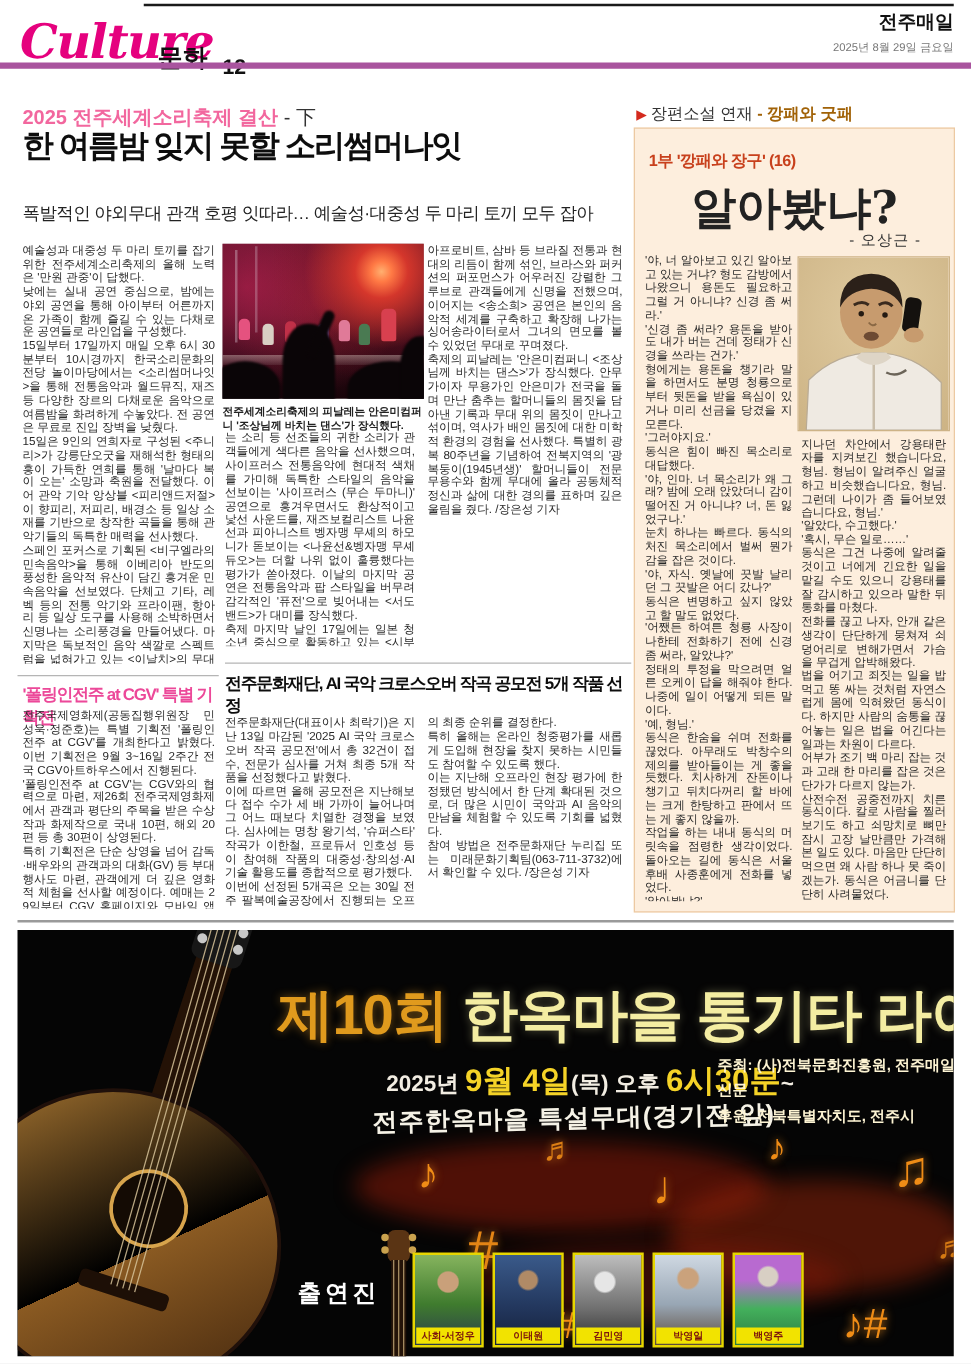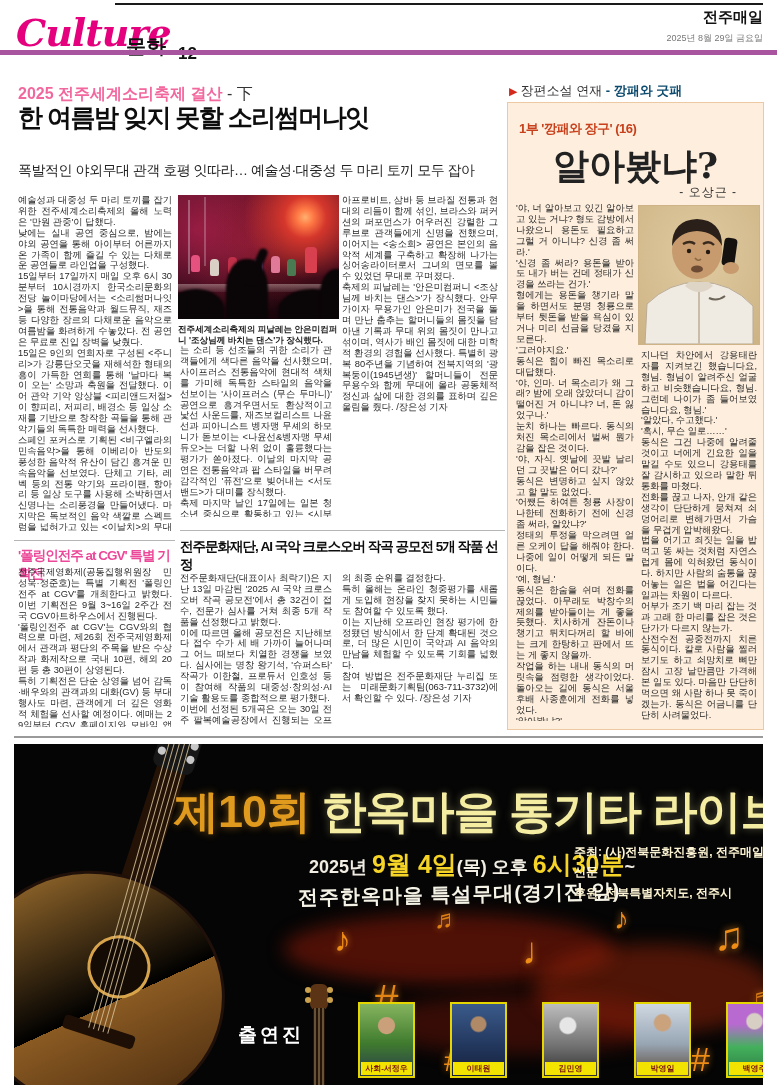--- a/index.html
+++ b/index.html
@@ -54,50 +54,50 @@
 
   
   .div-ai{left:180px;top:530px;width:325px;}
   .ai-head{left:180px;top:538px;width:325px;font-size:13.5px;font-weight:900;color:#0d0d0d;letter-spacing:-1px;}
   .ai-col1{left:180px;top:573px;width:152px;height:154px;}
   .ai-col2{left:342px;top:573px;width:156px;height:154px;}
 
   
   .novel-header{left:509px;top:82px;font-size:13px;color:#333;}
   .novel-header .arrow{color:#d42a1e;font-size:11px;}
-  .novel-header .strong{font-weight:bold;color:#0c4a6e;}
+  .novel-header .strong{font-weight:bold;color:#a16207;}
   .novel-box{left:507px;top:102px;width:257px;height:628px;background:#fdeedd;border:1px solid #ecc9a2;box-sizing:border-box;}
   .novel-part{left:519px;top:120px;font-size:13px;font-weight:bold;color:#c8401c;letter-spacing:-0.5px;}
   .novel-title{left:507px;top:142px;width:257px;text-align:center;
        font-family:"DejaVu Serif","Liberation Serif",serif;font-size:36px;font-weight:bold;color:#222;}
   .novel-author{left:507px;top:184px;width:230px;text-align:right;font-size:12px;color:#333;letter-spacing:1px;}
   .novel-col1{left:516px;top:203px;width:118px;height:518px;}
   .novel-col2{left:641px;top:350px;width:116px;height:371px;}
   .novel-illust{left:638px;top:205px;width:122px;height:140px;overflow:hidden;border:1px solid #cdb387;box-sizing:border-box;}
 
   .fullrule{left:14px;top:736px;width:749px;height:2px;background:#9a9a9a;}
 
   
   .ad{left:14px;top:744px;width:749px;height:341px;background:#050505;overflow:hidden;}
   .ad .glow{position:absolute;border-radius:50%;filter:blur(9px);}
   .ad-title{position:absolute;left:160px;top:38px;width:575px;text-align:center;
       font-size:45px;font-weight:900;letter-spacing:-1px;white-space:nowrap;}
-  .ad-title .t1{color:#e09a1d;text-shadow:0 0 8px rgba(255,170,40,.45);}
+  .ad-title .t1{color:#e09a1d;text-shadow:0 0 8px rgba(255,170,40,.45);margin-left:48px;}
   .ad-title .t2{color:#f4eda2;text-shadow:0 0 8px rgba(250,240,170,.35);}
   .ad-date{position:absolute;left:295px;top:104px;width:310px;text-align:center;color:#f2ede2;
       font-size:18px;font-weight:bold;white-space:nowrap;}
   .ad-date .hl{color:#f5d327;font-size:25px;}
   .ad-venue{position:absolute;left:280px;top:137px;width:330px;text-align:center;color:#f5f2e6;
       font-size:20px;font-weight:bold;letter-spacing:1px;transform:rotate(-1.2deg);}
   .ad-host{position:absolute;left:560px;top:98px;width:200px;font-size:12px;font-weight:bold;color:#fdf4d3;line-height:1.7;}
   .ad-note{position:absolute;left:560px;top:152px;width:200px;font-size:7.8px;color:#ded7bd;}
   .note-deco{position:absolute;color:#ef8c16;text-shadow:0 0 7px rgba(255,150,30,.8);}
   .cast-label{position:absolute;left:224px;top:278px;font-size:19px;font-weight:bold;color:#fff;letter-spacing:3px;}
   .cards{position:absolute;left:316px;top:258px;display:flex;gap:7px;}
-  .card{position:relative;width:57px;height:76px;border:2px solid #e6d600;box-sizing:border-box;margin-left:28px;}
+  .card{position:relative;width:57px;height:76px;border:2px solid #e6d600;box-sizing:border-box;}
   .card .strip{position:absolute;left:1px;right:1px;bottom:1px;height:13px;background:#f2e300;
       color:#7c150d;font-size:8px;font-weight:bold;text-align:center;line-height:13px;overflow:hidden;white-space:nowrap;}
   .p1{background:radial-gradient(circle at 50% 30%,#c9a07a 0 14%,rgba(0,0,0,0) 16%),linear-gradient(#86b45e,#3f7b2e 55%,#2b3c4d);}
   .p2{background:radial-gradient(circle at 50% 28%,#b08a66 0 12%,rgba(0,0,0,0) 15%),linear-gradient(#3a5a8a,#22365c 60%,#15203a);}
   .p3{background:radial-gradient(circle at 45% 30%,#e6e6e6 0 13%,rgba(0,0,0,0) 16%),linear-gradient(#bdbdbd,#6f6f6f 60%,#2e2e2e);}
   .p4{background:radial-gradient(circle at 52% 26%,#f0c9b4 0 15%,rgba(0,0,0,0) 18%),linear-gradient(#f3dbe2,#e2517e 60%,#c92a63);}
   .p5{background:radial-gradient(circle at 50% 26%,#caa27c 0 13%,rgba(0,0,0,0) 16%),linear-gradient(#cfd8e2,#98a6b4 55%,#5d4a3a);}
   .p6{background:radial-gradient(circle at 50% 24%,#d8cfc4 0 12%,rgba(0,0,0,0) 15%),linear-gradient(#b86ad0 0 28%,#43b05c 60%,#2c7a40);}
 </style>
 </head>

